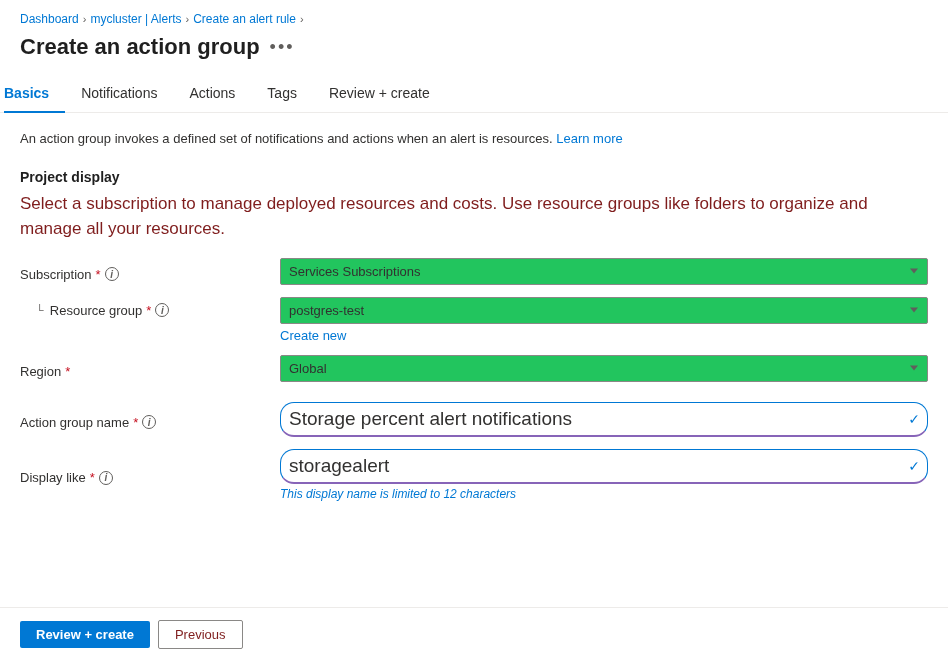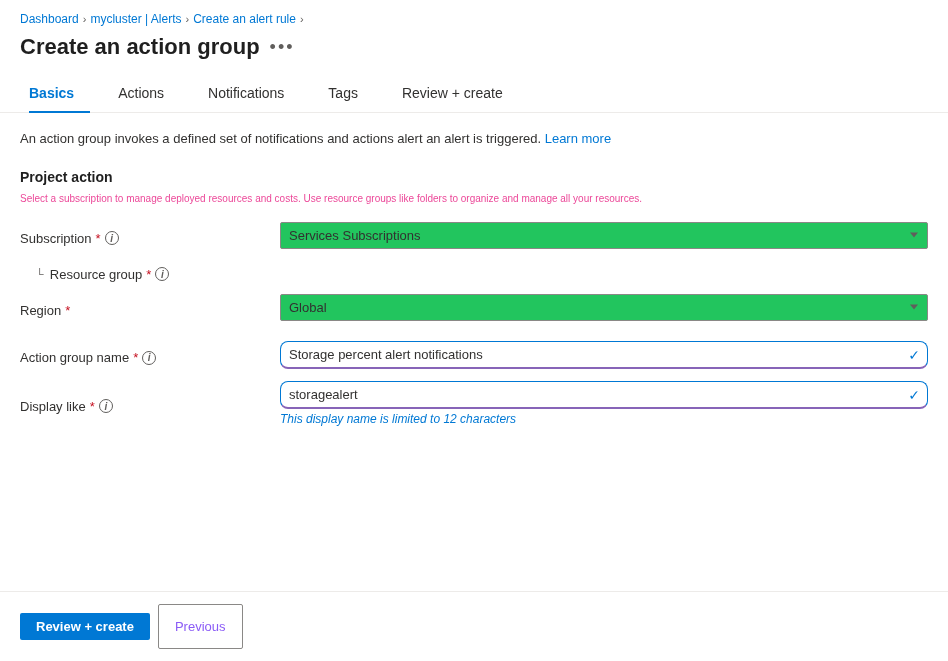--- a/index.html
+++ b/index.html
@@ -45,24 +45,24 @@
       font-weight: 600;
       color: #1f1f1f;
     }
     .more-icon {
       font-size: 18px;
       color: #605e5c;
       cursor: pointer;
       letter-spacing: 2px;
     }
     .tabs-container {
-      padding: 0 29px;
+      padding: 0 4px;
       border-bottom: 1px solid #edebe9;
       display: flex;
-      gap: 12px;
+      gap: 0;
     }
     .tab {
       padding: 8px 16px 10px;
       font-size: 14px;
       cursor: pointer;
       color: #323130;
       border-bottom: 2px solid transparent;
       white-space: nowrap;
       position: relative;
       bottom: -1px;
@@ -91,22 +91,22 @@
       text-decoration: none;
       cursor: pointer;
     }
     .section-title {
       font-size: 14px;
       font-weight: 700;
       color: #1f1f1f;
       margin-bottom: 6px;
     }
     .section-description {
-      font-size: 10px;
-      color: #ec4899;
+      font-size: 17px;
+      color: #7f1d1d;
       margin-bottom: 16px;
       line-height: 1.5;
     }
     .form-row {
       display: flex;
       align-items: center;
       margin-bottom: 12px;
       gap: 20px;
     }
     .form-label-col {
@@ -200,22 +200,22 @@
       margin-top: 4px;
     }
     .input-with-check {
       position: relative;
     }
     .input-with-check input {
       width: 100%;
       padding: 5px 30px 5px 8px;
       border: 1px solid #0078d4;
       border-bottom: 2px solid #8764b8;
-      border-radius: 8px;
-      font-size: 13px;
+      border-radius: 14px;
+      font-size: 19px;
       color: #323130;
       outline: none;
     }
     .input-check-icon {
       position: absolute;
       right: 8px;
       top: 50%;
       transform: translateY(-50%);
       color: #0078d4;
       font-size: 14px;
@@ -242,23 +242,23 @@
       color: #fff;
       border: none;
       padding: 6px 16px;
       font-size: 13px;
       font-weight: 600;
       border-radius: 2px;
       cursor: pointer;
     }
     .btn-secondary {
       background: #fff;
-      color: #8b5cf6;
+      color: #7f1d1d;
       border: 1px solid #8a8886;
-      padding: 14px 16px;
+      padding: 6px 16px;
       font-size: 13px;
       border-radius: 2px;
       cursor: pointer;
     }
     .btn-outline {
       background: #fff;
       color: #323130;
       border: 1px solid #8a8886;
       padding: 6px 16px;
       font-size: 13px;
@@ -280,35 +280,35 @@
     <span class="breadcrumb-separator">›</span>
   </div>
 
   <div class="page-header">
     <h1 class="page-title">Create an action group</h1>
     <span class="more-icon">•••</span>
   </div>
 
   <div class="tabs-container">
     <div class="tab active">Basics</div>
+    <div class="tab">Notifications</div>
     <div class="tab">Actions</div>
-    <div class="tab">Notifications</div>
     <div class="tab">Tags</div>
     <div class="tab">Review + create</div>
   </div>
 
   <div class="content-area">
 
     <p class="description-text">
-      <span>An action group invokes a defined set of notifications and actions alert an alert is triggered.</span>
+      <span>An action group invokes a defined set of notifications and actions when an alert is resources.</span>
       <a href="#" class="learn-more">Learn more</a>
     </p>
 
     <div>
-      <div class="section-title">Project action</div>
+      <div class="section-title">Project display</div>
       <p class="section-description">Select a subscription to manage deployed resources and costs. Use resource groups like folders to organize and manage all your resources.</p>
 
       <div class="form-row">
         <div class="form-label-col">
           <label class="form-label">
             <span>Subscription</span>
             <span class="required-star">*</span>
             <span class="info-icon">i</span>
           </label>
         </div>
@@ -323,20 +323,28 @@
 
       <div class="resource-group-row">
         <div class="resource-group-label-col">
           <span class="connector-symbol">└</span>
           <label class="form-label">
             <span>Resource group</span>
             <span class="required-star">*</span>
             <span class="info-icon">i</span>
           </label>
         </div>
+        <div class="form-control-col">
+          <div class="select-wrapper">
+            <select>
+              <option>postgres-test</option>
+            </select>
+          </div>
+          <a href="#" class="create-new-link">Create new</a>
+        </div>
       </div>
 
       <div class="form-row">
         <div class="form-label-col">
           <label class="form-label">
             <span>Region</span>
             <span class="required-star">*</span>
           </label>
         </div>
         <div class="form-control-col">

